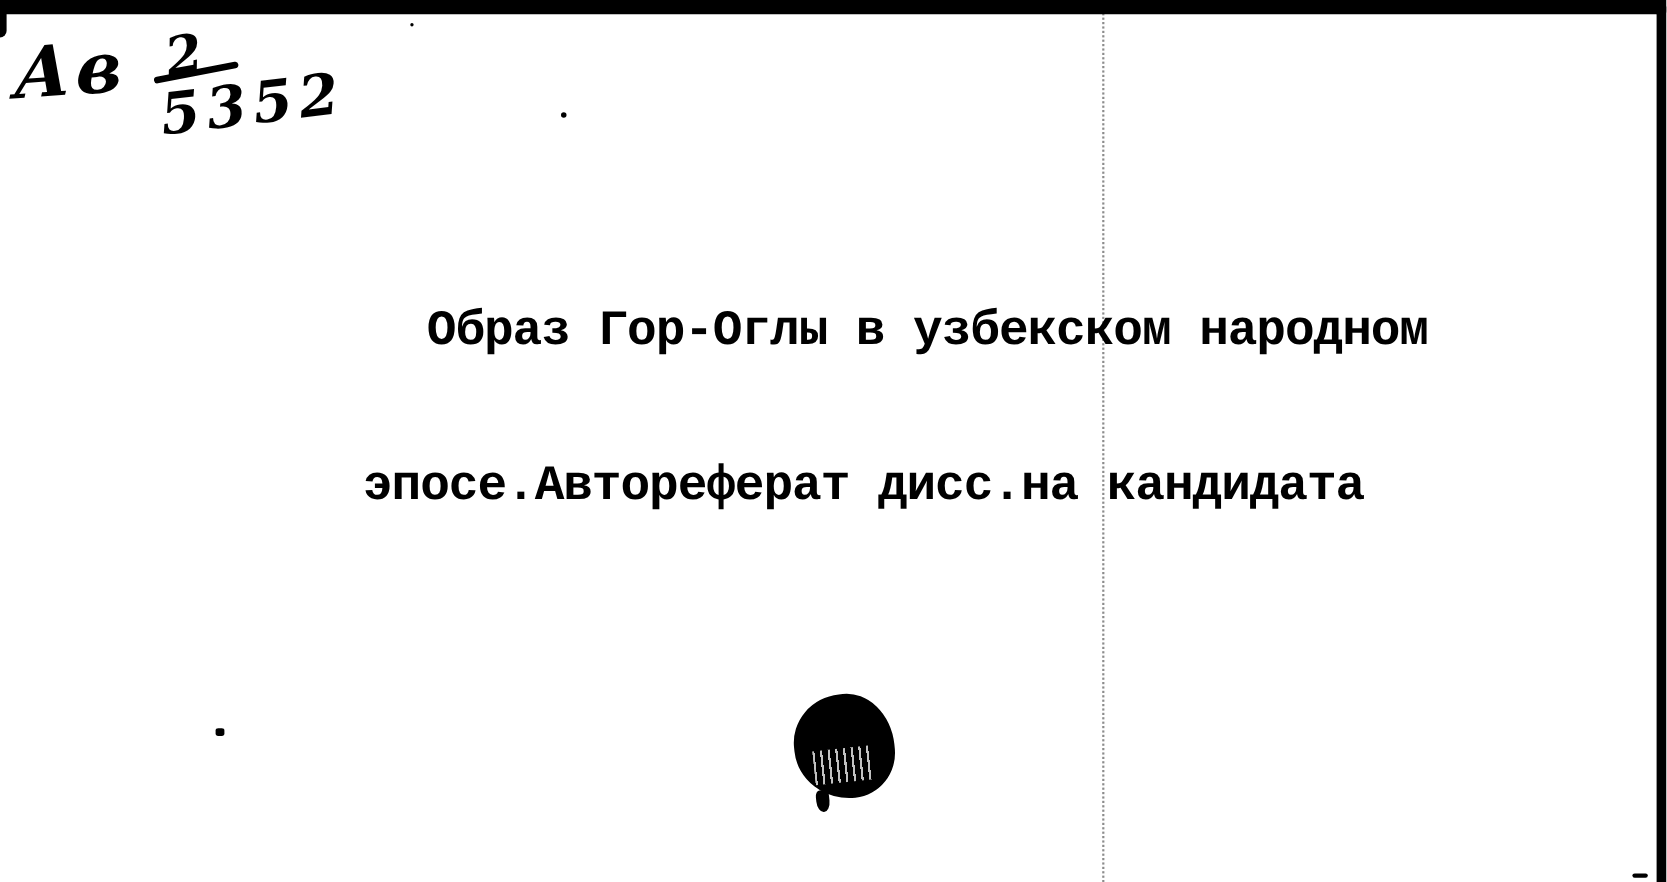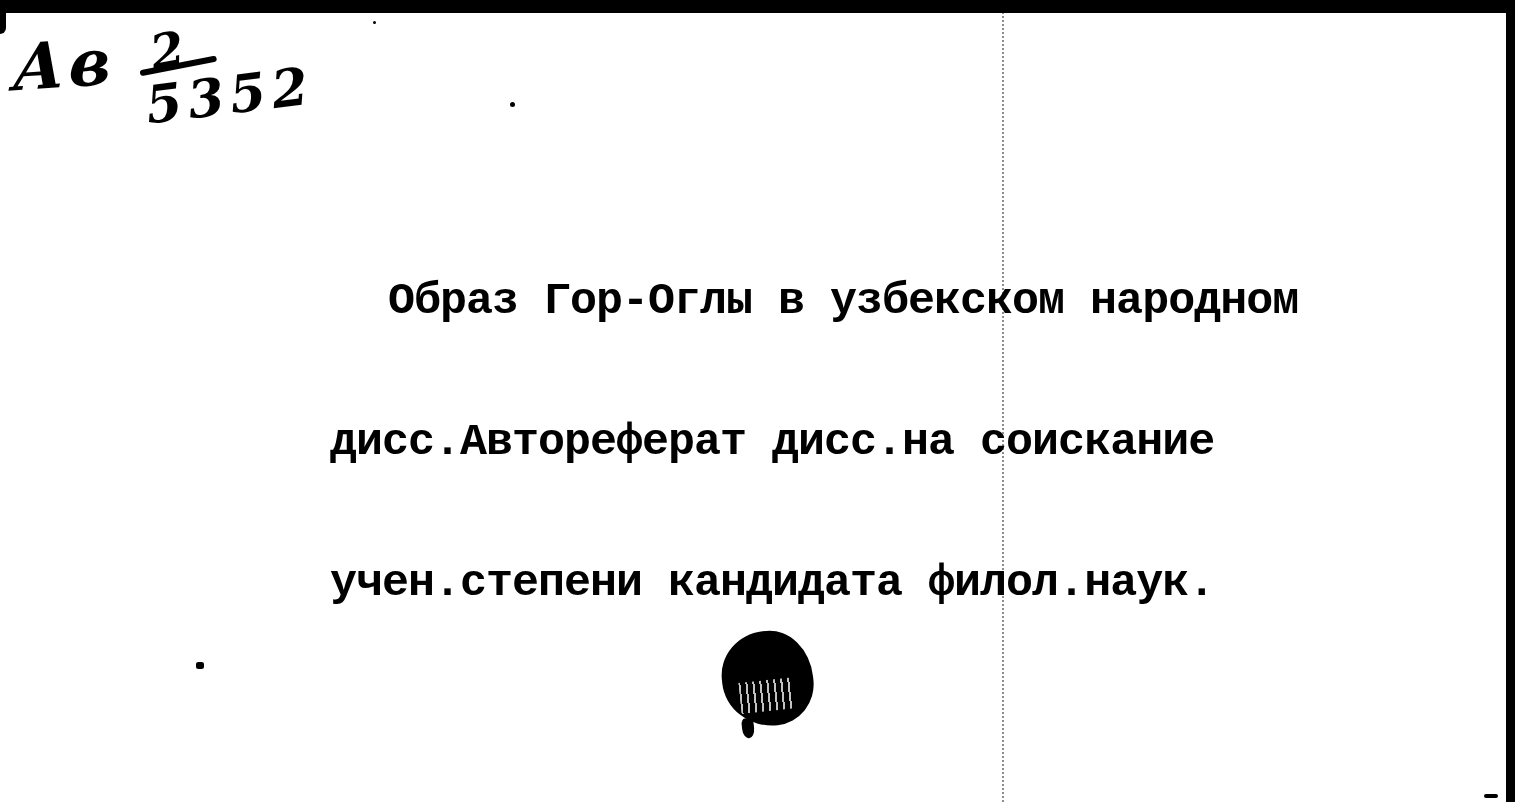--- a/index.html
+++ b/index.html
@@ -150,22 +150,21 @@
     <span class="cn-prefix">Ав</span>
     <span class="cn-frac">
       <span class="cn-num">2</span>
       <span class="cn-bar"></span>
       <span class="cn-den">5352</span>
     </span>
   </div>
 
   <div class="typed-block">
     <div class="typed-line indent-1">Образ Гор-Оглы в узбекском народном</div>
-    <div class="typed-line">дисс.Автореферат дисс.на соискание</div>
-    <div class="typed-line">учен.степени кандидата филол.наук.</div>
+    <div class="typed-line">эпосе.Автореферат дисс.на кандидата</div>
     
     
     
   </div>
 
   <div class="ink-blot">
     <div class="ink-blot-texture"></div>
     <div class="ink-blot-drip"></div>
   </div>
 

